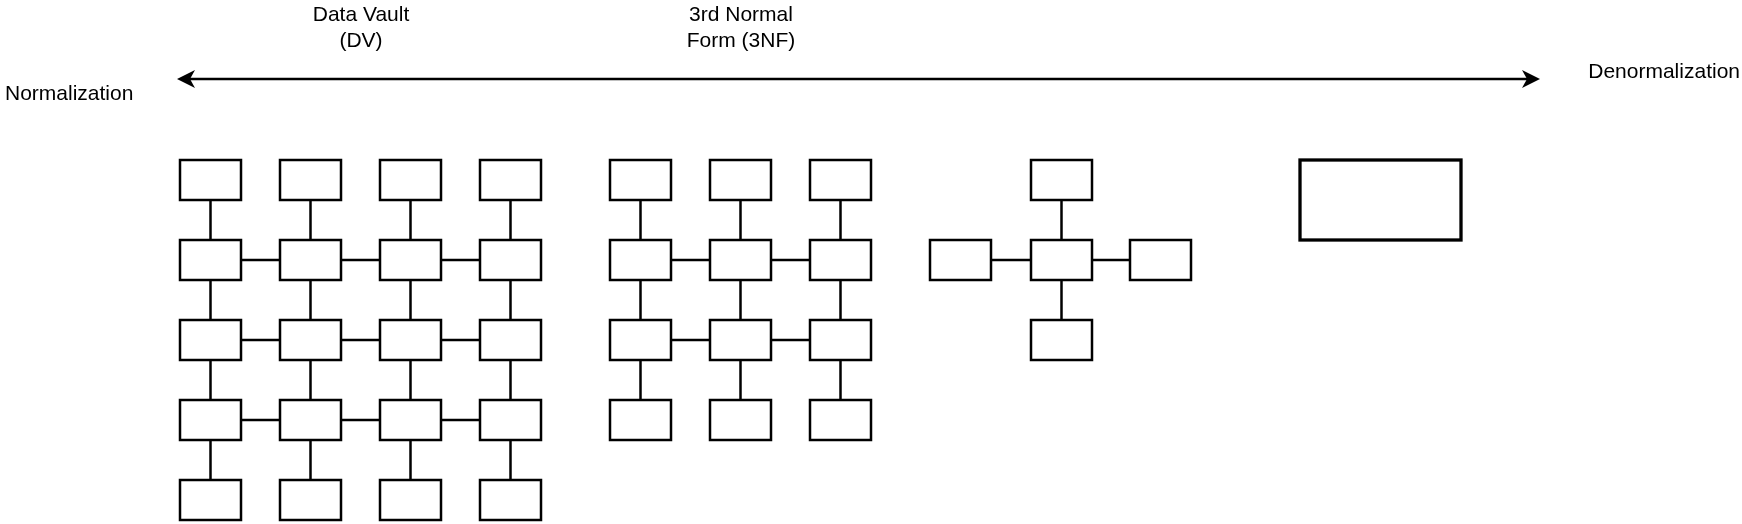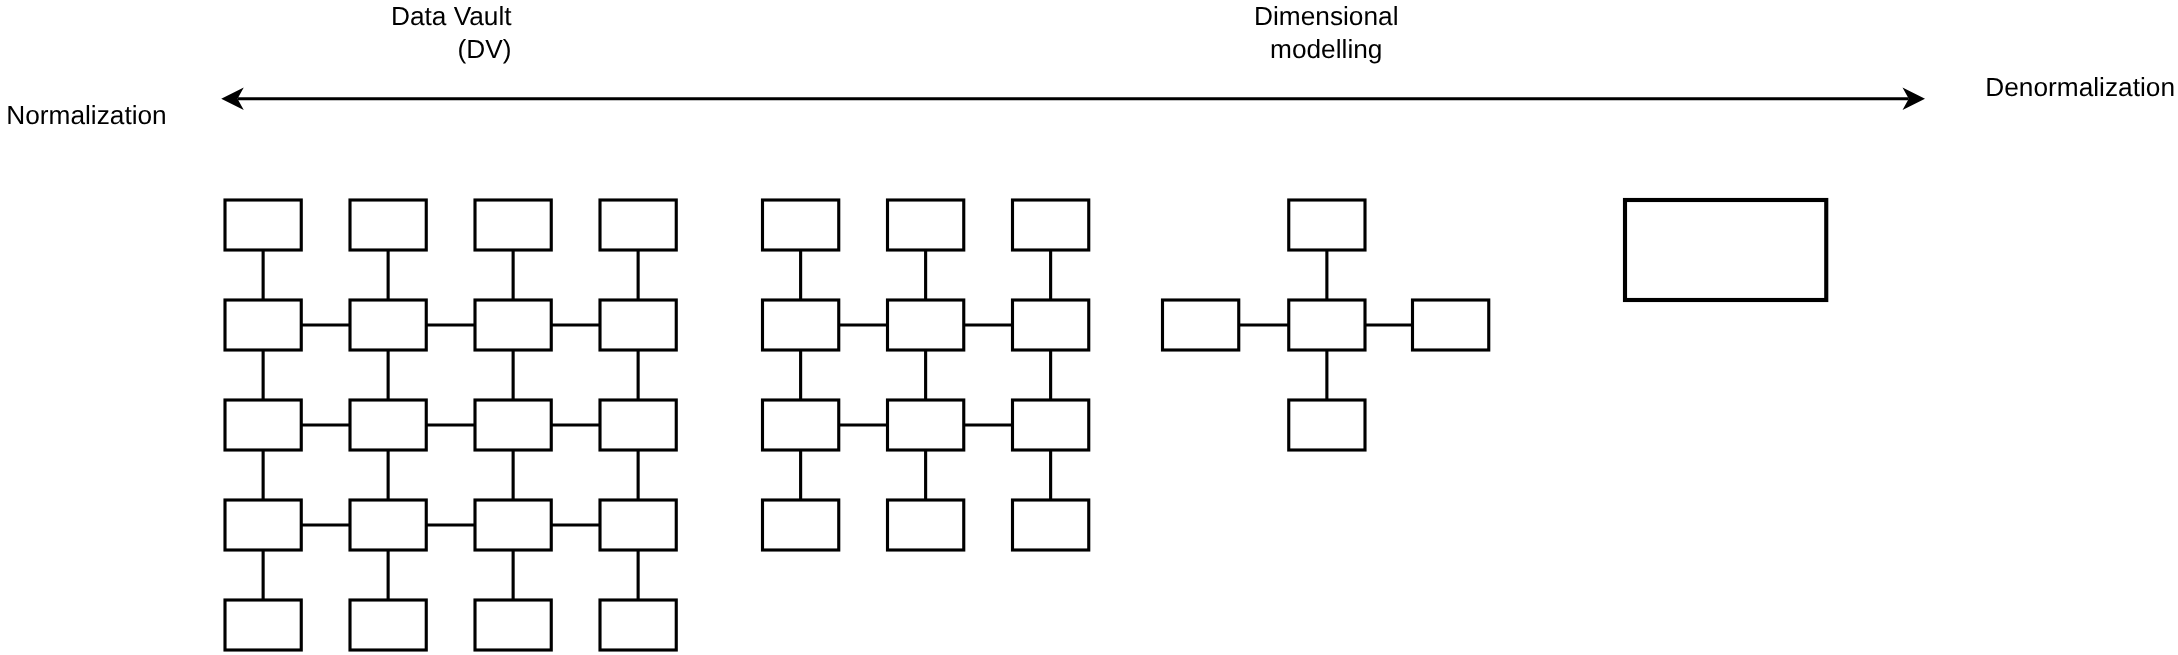--- a/index.html
+++ b/index.html
@@ -43,30 +43,30 @@
 </style>
 </head>
 <body>
 
 <div class="stage">
 
   <div class="side-label left">Normalization</div>
 
   <div class="side-label right">Denormalization</div>
 
-  <div class="cat-label" style="left: 361px; text-align: right;">
+  <div class="cat-label" style="left: 361px;">
     <div>Data Vault</div>
     <div>(DV)</div>
   </div>
 
+  <div class="cat-label" style="left: 741px;">
+    <div>3rd Normal</div>
+    <div>Form (3NF)</div>
+  </div>
 
-  <div class="cat-label" style="left: 1061px;">
-    <div>Dimensional</div>
-    <div>modelling</div>
-  </div>
 
 
   <svg class="canvas" width="1742" height="524" viewBox="0 0 1742 524">
       <line x1="210.5" y1="200" x2="210.5" y2="240" stroke="#000000" stroke-width="2.5"></line>
       <line x1="210.5" y1="280" x2="210.5" y2="320" stroke="#000000" stroke-width="2.5"></line>
       <line x1="210.5" y1="360" x2="210.5" y2="400" stroke="#000000" stroke-width="2.5"></line>
       <line x1="210.5" y1="440" x2="210.5" y2="480" stroke="#000000" stroke-width="2.5"></line>
       <line x1="310.5" y1="200" x2="310.5" y2="240" stroke="#000000" stroke-width="2.5"></line>
       <line x1="310.5" y1="280" x2="310.5" y2="320" stroke="#000000" stroke-width="2.5"></line>
       <line x1="310.5" y1="360" x2="310.5" y2="400" stroke="#000000" stroke-width="2.5"></line>

